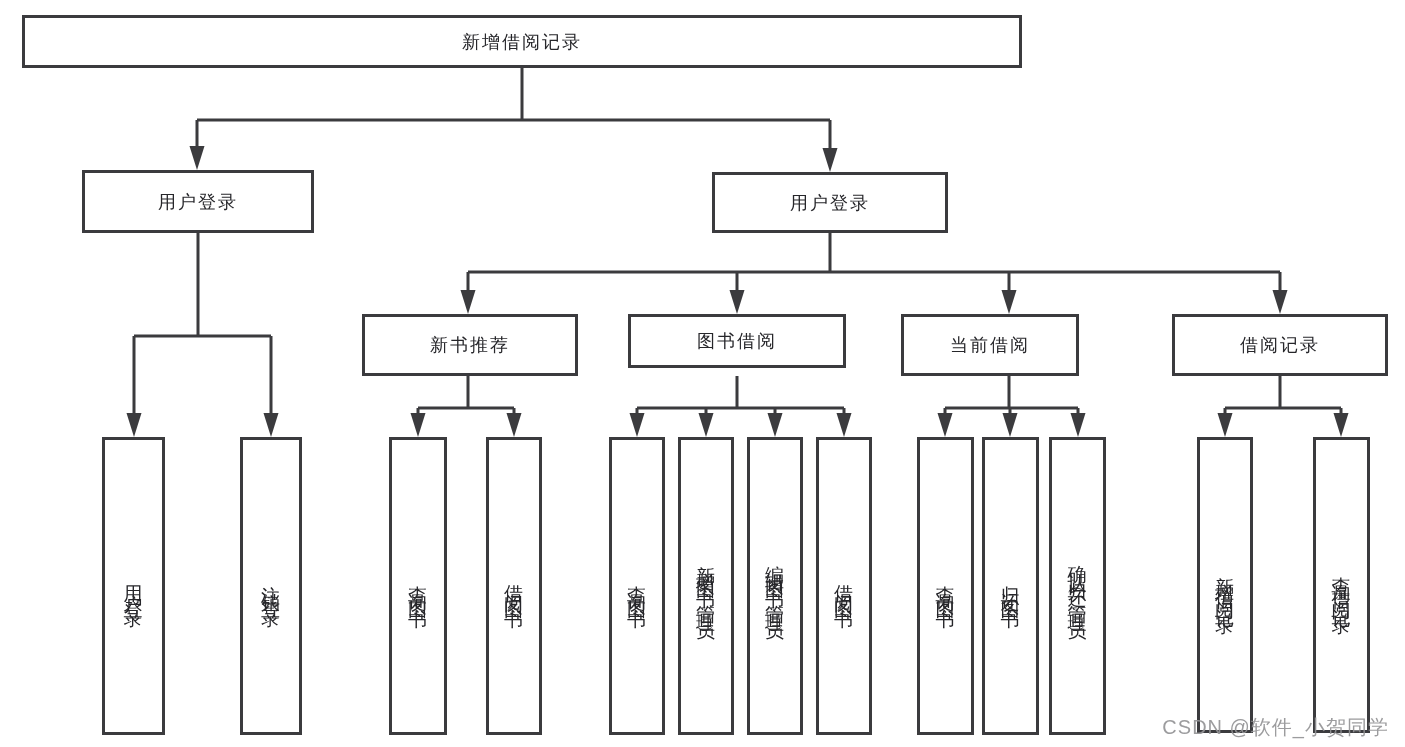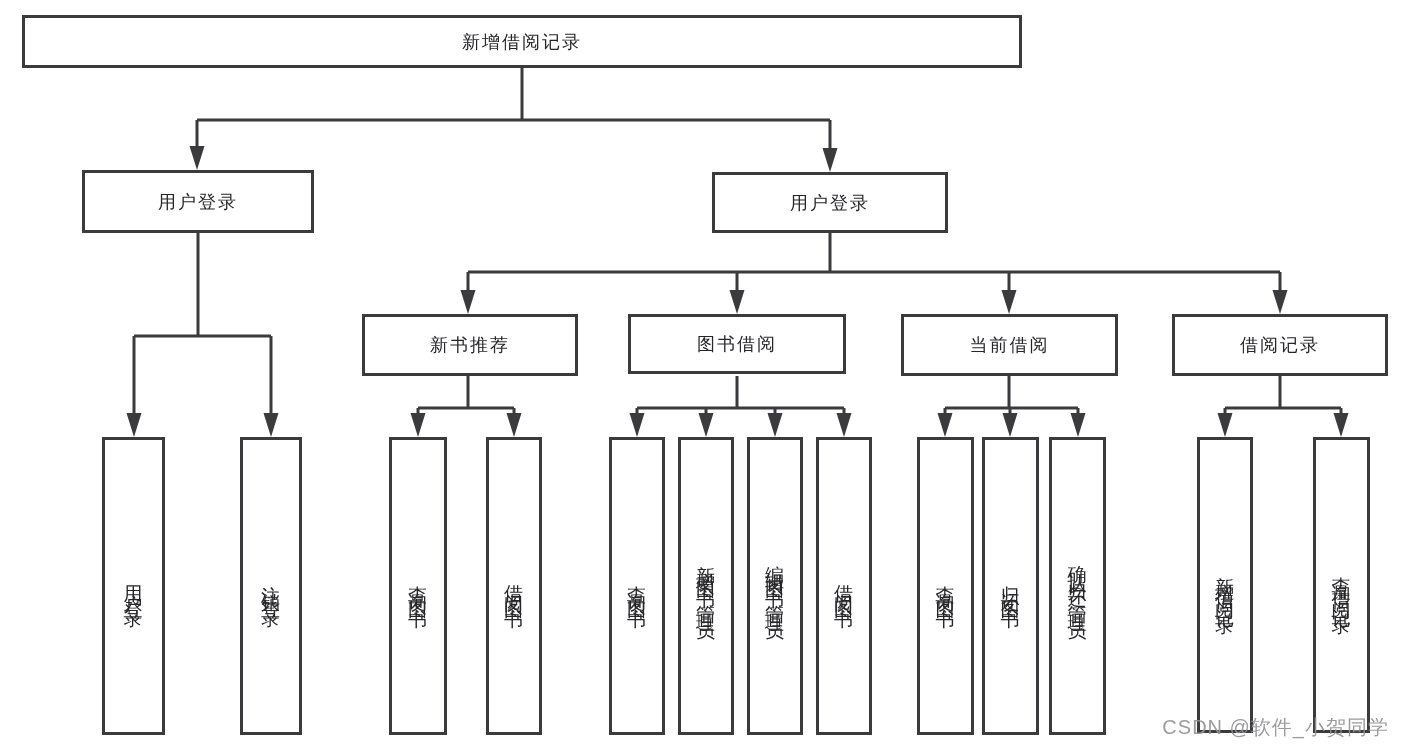--- a/index.html
+++ b/index.html
@@ -41,22 +41,22 @@
     font-size:20px;
     color:rgba(148,148,150,0.92);
     letter-spacing:1px;
     z-index:5;
   }
   
   .n-root{left:22px;top:15px;width:1000px;height:53px;}
   .n-user{left:82px;top:170px;width:232px;height:63px;}
   .n-mgmt{left:712px;top:172px;width:236px;height:61px;}
   .n-newbook{left:362px;top:314px;width:216px;height:62px;}
-  .n-borrow{left:628px;top:314px;width:218px;height:60px;}
-  .n-current{left:901px;top:314px;width:217px;height:62px;}
+  .n-borrow{left:628px;top:314px;width:218px;height:54px;}
+  .n-current{left:901px;top:314px;width:178px;height:62px;}
   .n-record{left:1172px;top:314px;width:216px;height:62px;}
   .l-userlogin{left:102px;top:437px;width:63px;height:298px;}
   .l-logout{left:240px;top:437px;width:62px;height:298px;}
   .l-nb-query{left:389px;top:437px;width:58px;height:298px;}
   .l-nb-borrow{left:486px;top:437px;width:56px;height:298px;}
   .l-bb-query{left:609px;top:437px;width:56px;height:298px;}
   .l-bb-add{left:678px;top:437px;width:56px;height:298px;}
   .l-bb-edit{left:747px;top:437px;width:56px;height:298px;}
   .l-bb-borrow{left:816px;top:437px;width:56px;height:298px;}
   .l-cb-query{left:917px;top:437px;width:57px;height:298px;}

